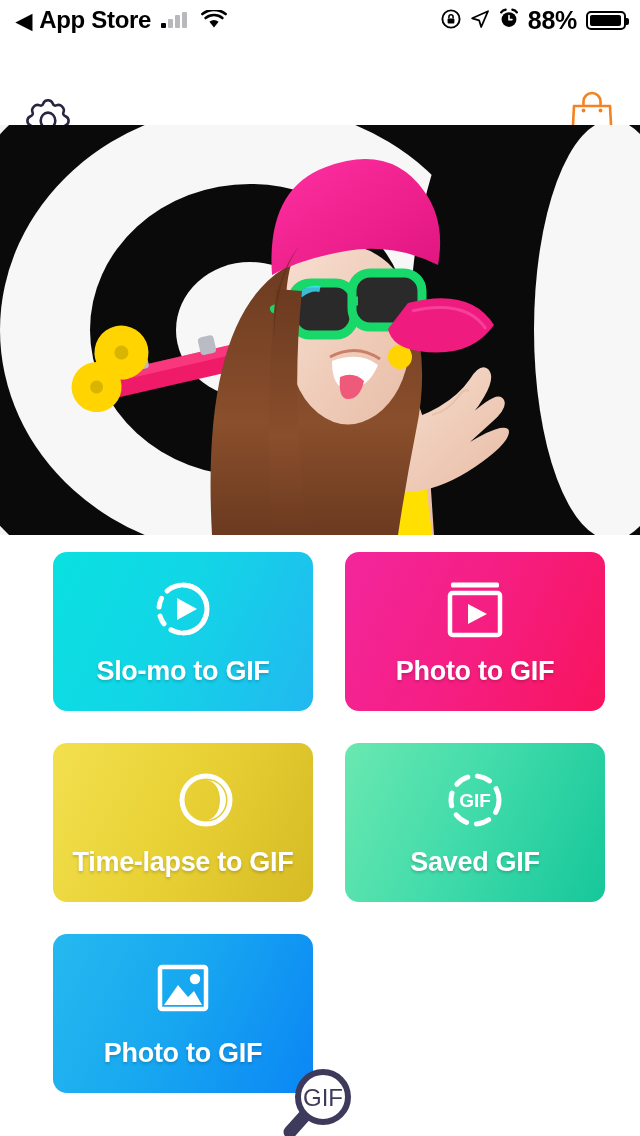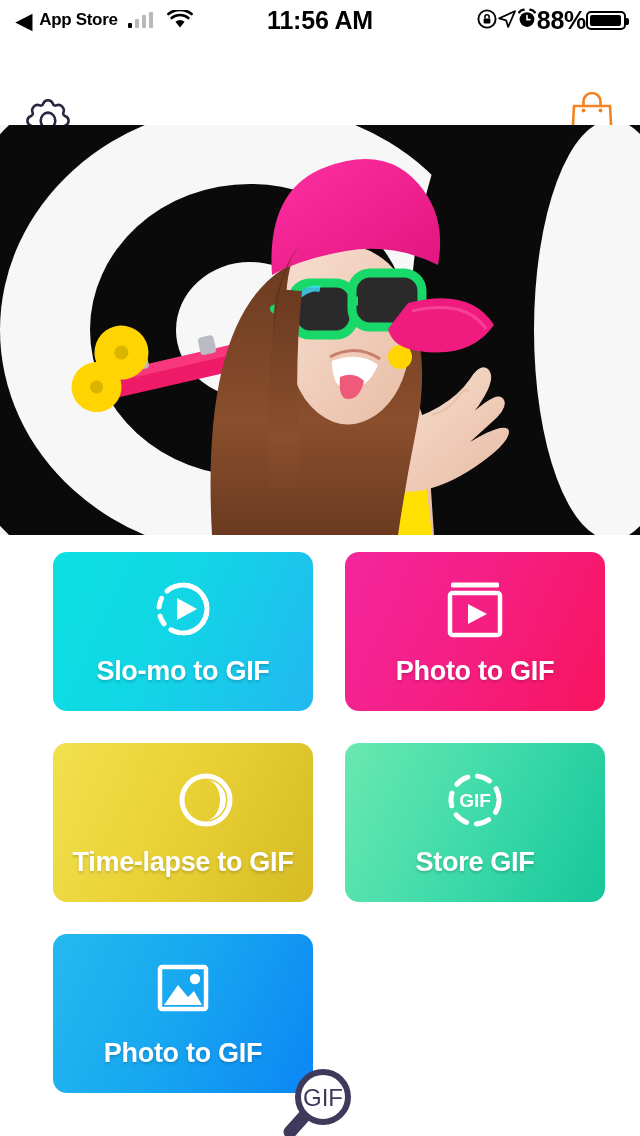--- a/index.html
+++ b/index.html
@@ -12,36 +12,36 @@
   .screen { position: relative; width: 640px; height: 1136px; background: #fff; }
 
   
   .statusbar {
     position: absolute; top: 0; left: 0; width: 640px; height: 40px;
     display: flex; align-items: center; color: #000;
     font-size: 25px; font-weight: 600;
   }
   .sb-left { display: flex; align-items: center; gap: 7px; padding-left: 16px; flex: 0 0 auto; }
   .sb-back { font-size: 21px; line-height: 1; }
-  .sb-carrier { font-size: 17px; letter-spacing: -0.3px; }
+  .sb-carrier { font-size: 24px; letter-spacing: -0.3px; }
   .sb-bars { display: flex; align-items: flex-end; gap: 2.5px; height: 16px; margin-left: 3px; }
   .sb-bars i { width: 4.5px; background: #b8b8bd; border-radius: 1px; display: block; }
   .sb-bars i.on { background: #000; }
   .sb-bars i:nth-child(1) { height: 5px; }
   .sb-bars i:nth-child(2) { height: 9px; }
   .sb-bars i:nth-child(3) { height: 13px; }
   .sb-bars i:nth-child(4) { height: 16px; }
   .sb-wifi { margin-left: 7px; display: block; }
   .sb-center {
     position: absolute; left: 0; right: 0; text-align: center;
     font-size: 25px; font-weight: 600; letter-spacing: -0.2px;
   }
   .sb-right {
     margin-left: auto; display: flex; align-items: center;
-    gap: 0; padding-right: 14px;
+    gap: 9px; padding-right: 14px;
   }
   .sb-batt-text { font-size: 25px; font-weight: 600; letter-spacing: -0.3px; }
   .sb-batt {
     width: 40px; height: 19px; border: 2px solid #000; border-radius: 5px;
     position: relative; display: block;
   }
   .sb-batt::after {
     content: ""; position: absolute; right: -5px; top: 5.5px;
     width: 3px; height: 7px; background: #000; border-radius: 0 2px 2px 0;
   }
@@ -121,21 +121,20 @@
       </span>
       <span class="sb-wifi">
         <svg width="26" height="19" viewBox="0 0 26 19">
           <path d="M13 17.5 L8.4 11.8 a7.3 7.3 0 0 1 9.2 0 Z" fill="#000"></path>
           <path d="M4.6 8.0 a13.2 13.2 0 0 1 16.8 0" stroke="#000" stroke-width="2.6" fill="none" stroke-linecap="round"></path>
           <path d="M1.4 4.0 a18.5 18.5 0 0 1 23.2 0" stroke="#000" stroke-width="2.6" fill="none" stroke-linecap="round"></path>
         </svg>
       </span>
     </div>
 
-    <div class="sb-center">11:56 AM</div>
 
     <div class="sb-right">
       <span>
         <svg width="20" height="20" viewBox="0 0 20 20">
           <circle cx="10" cy="10" r="8.6" stroke="#000" stroke-width="1.9" fill="none"></circle>
           <rect x="6.6" y="9.4" width="6.8" height="5.2" rx="1.1" fill="#000"></rect>
           <path d="M7.9 9.4 V7.9 a2.1 2.1 0 0 1 4.2 0 V9.4" stroke="#000" stroke-width="1.5" fill="none"></path>
         </svg>
       </span>
       <span>
@@ -315,21 +314,21 @@
     </div>
 
 
     <div class="tile t-saved">
       <div class="tile-icon">
         <svg width="62" height="62" viewBox="0 0 62 62">
           <circle cx="31" cy="31" r="24" fill="none" stroke="#fff" stroke-width="5" stroke-linecap="round" stroke-dasharray="13 10"></circle>
           <text x="31" y="38" text-anchor="middle" fill="#fff" font-family="Liberation Sans, sans-serif" font-size="19" font-weight="bold">GIF</text>
         </svg>
       </div>
-      <div class="tile-label">Store GIF</div>
+      <div class="tile-label">Saved GIF</div>
     </div>
 
     <div class="tile t-photo">
       <div class="tile-icon">
         <svg width="62" height="56" viewBox="0 0 62 56">
           <rect x="8" y="4" width="46" height="42" rx="2" fill="none" stroke="#fff" stroke-width="4.5"></rect>
           <circle cx="43" cy="16" r="5.2" fill="#fff"></circle>
           <path d="M12 42 L26 22 L36 34 L42 28 L50 42 Z" fill="#fff"></path>
         </svg>
       </div>

